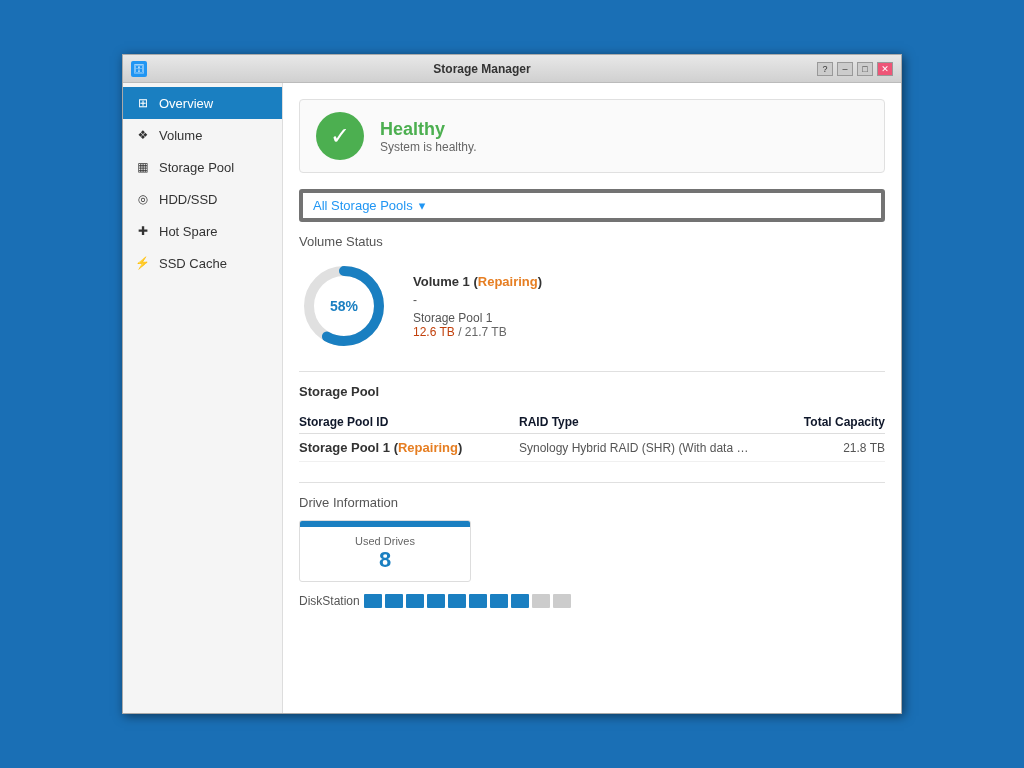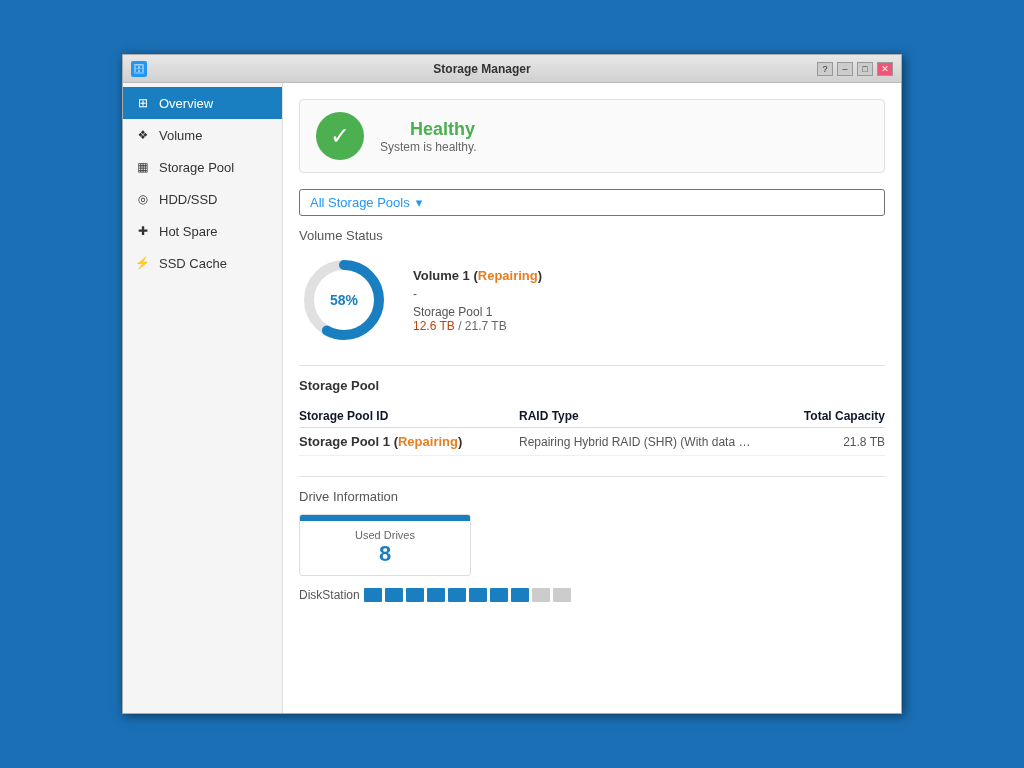--- a/index.html
+++ b/index.html
@@ -108,38 +108,37 @@
       width: 48px; height: 48px;
       background: #4caf50;
       border-radius: 50%;
       display: flex; align-items: center; justify-content: center;
       color: white; font-size: 24px;
     }
     .health-text h2 {
       font-size: 18px;
       color: #4caf50;
       font-weight: bold;
-      margin-left: 30px;
     }
     .health-text p {
       font-size: 12px;
       color: #666;
     }
     .section-header {
       font-size: 13px;
       font-weight: bold;
       color: #333;
       margin-bottom: 12px;
     }
     .dropdown-btn {
       display: flex;
       align-items: center;
       gap: 6px;
       padding: 5px 10px;
-      border: 1px solid #737373;
+      border: 4px solid #737373;
       border-radius: 3px;
       cursor: pointer;
       color: #2196F3;
       font-size: 13px;
       background: white;
       margin-bottom: 12px;
     }
     .volume-status-section {
       margin-bottom: 20px;
     }
@@ -350,21 +349,21 @@
         <div class="table-header">
           <div class="col-id th">Storage Pool ID</div>
           <div class="col-raid th">RAID Type</div>
           <div class="col-cap th">Total Capacity</div>
         </div>
         <div class="table-row-data">
           <div class="col-id pool-id-cell">
             <span>Storage Pool 1</span>
             (<span class="repairing">Repairing</span>)
           </div>
-          <div class="col-raid raid-cell">Repairing Hybrid RAID (SHR) (With data …</div>
+          <div class="col-raid raid-cell">Synology Hybrid RAID (SHR) (With data …</div>
           <div class="col-cap cap-cell">21.8 TB</div>
         </div>
       </div>
 
       <hr class="divider">
 
       <div class="drive-section">
         <div class="drive-title">Drive Information</div>
         <div class="used-drives-box">
           <div class="used-drives-bar"></div>

